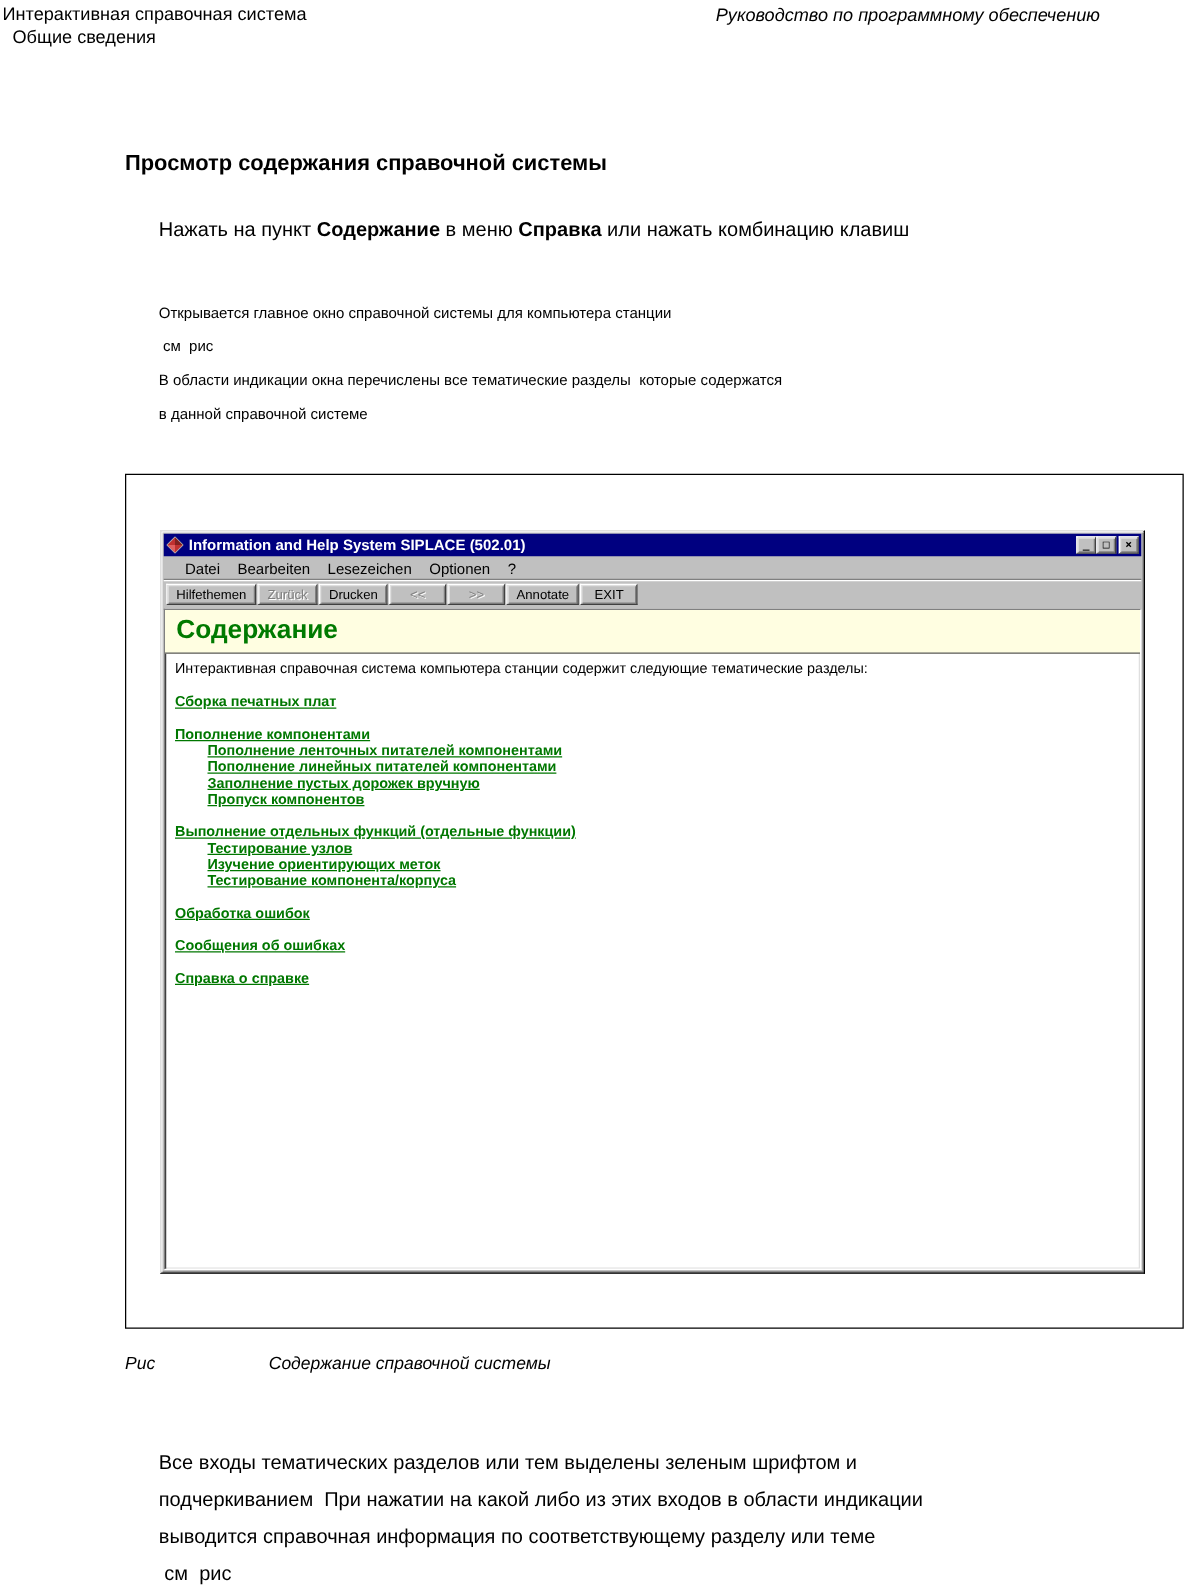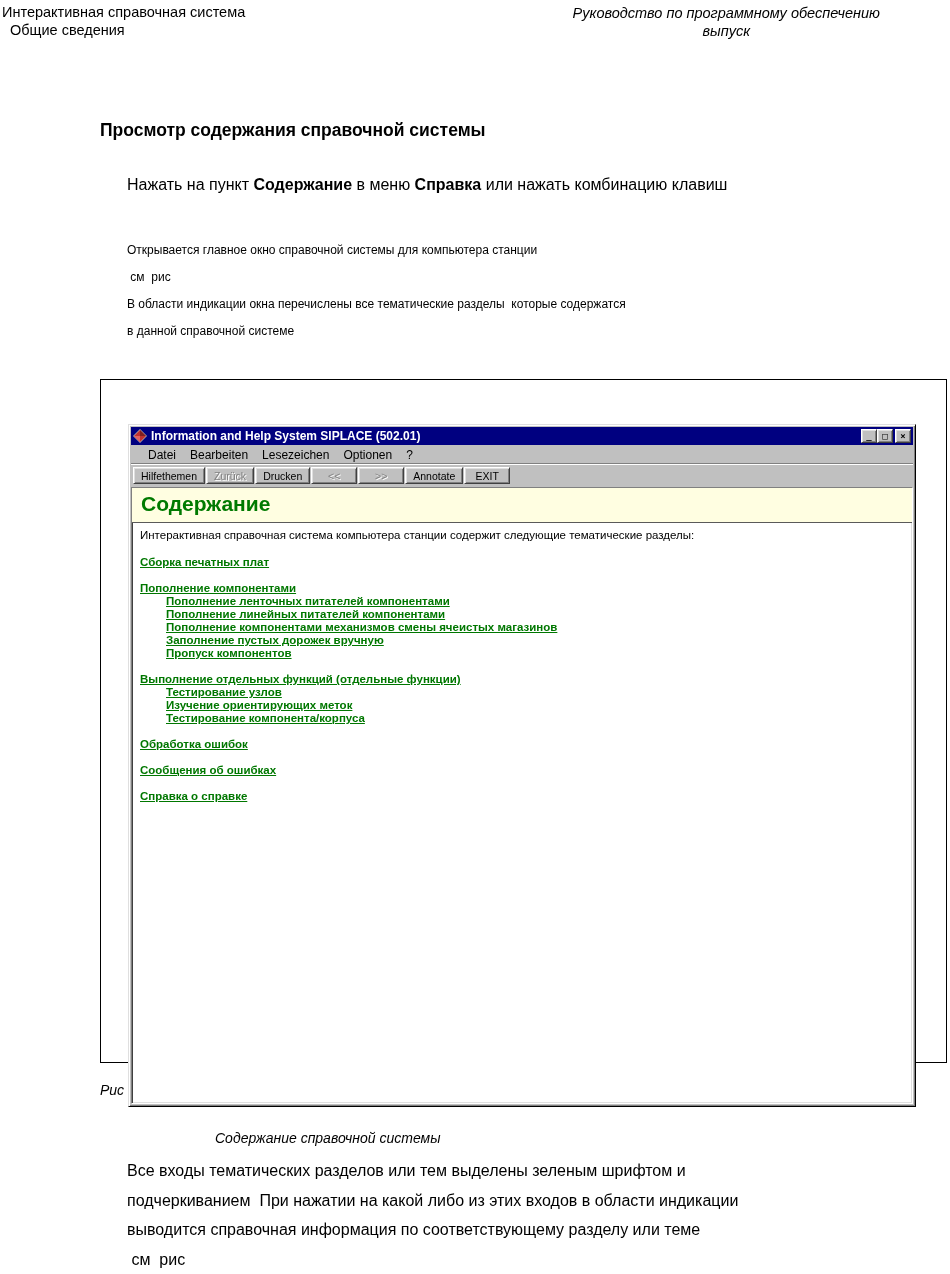--- a/index.html
+++ b/index.html
@@ -12,27 +12,27 @@
   .pg-header-left2 { left:10px; top:22px; font-size:14.5px; }
   .pg-header-right { right:70px; top:4px; text-align:center; font-size:14.5px; line-height:18px;font-style:italic; }
 
   
   .doc-title { left:100px; top:120px; font-size:17.5px; font-weight:bold; }
   .para1 { left:127px; top:176px; font-size:16px; }
   .para2 { left:127px; top:237px; font-size:12px; line-height:27px; width:820px; }
   .para3 { left:127px; top:1156px; font-size:16px; line-height:29.5px; width:815px; }
   .caption { top:1082px; font-size:14px; font-style:italic; }
   .caption-label { left:100px; }
-  .caption-text  { left:215px;margin-top:48px; }
+  .caption-text  { left:215px; }
 
   
   .figure-frame { left:100px; top:379px; width:847px; height:684px; border:1px solid #000; background:#fff; }
 
   
-  .win { left:27px; top:44px; width:788px; height:683px;
+  .win { left:27px; top:44px; width:788px; height:595px;
          background:var(--chrome-gray); padding:2px;
          border:1px solid; border-color:#dfdfdf #000 #000 #dfdfdf;
          box-shadow: inset 1px 1px 0 #fff, inset -1px -1px 0 #808080;
          display:flex; flex-direction:column; }
   .titlebar { height:18px; background:var(--titlebar-blue); display:flex; align-items:center; padding:1px 2px; flex:0 0 auto; }
   .title-icon { width:14px; height:14px; flex:0 0 auto; }
   .title-text { flex:1; color:#fff; font-weight:bold; font-size:12px; margin-left:4px; white-space:nowrap; overflow:hidden; }
   .tb-btn { width:16px; height:14px; background:var(--chrome-gray);
             border:1px solid; border-color:#fff #404040 #404040 #fff;
             box-shadow: inset 1px 1px 0 #dfdfdf, inset -1px -1px 0 #808080;
@@ -62,21 +62,20 @@
   .topic-link.sub { margin-left:26px; }
   .topic-link.gap { margin-top:13px; }
 </style>
 </head>
 <body>
 
 <div class="abs pg-header-left1 pre">Интерактивная справочная система</div>
 <div class="abs pg-header-left2 pre">Общие сведения</div>
 <div class="abs pg-header-right">
   <div class="pre">Руководство по программному обеспечению</div>
-  <div class="pre">выпуск</div>
 </div>
 
 <div class="abs doc-title pre">Просмотр содержания справочной системы</div>
 
 <div class="abs para1">
   <span class="pre">Нажать на пункт </span><b class="pre">Содержание</b><span class="pre"> в меню </span><b class="pre">Справка</b><span class="pre"> или нажать комбинацию клавиш</span>
 </div>
 
 <div class="abs para2">
   <div class="pre">Открывается главное окно справочной системы для компьютера станции</div>
@@ -124,21 +123,20 @@
       <div class="band">
         <h2 class="pre">Содержание</h2>
       </div>
       <div class="content">
         <div class="intro pre">Интерактивная справочная система компьютера станции содержит следующие тематические разделы:</div>
         <div>
             <a class="topic-link">Сборка печатных плат</a>
             <a class="topic-link gap">Пополнение компонентами</a>
             <a class="topic-link sub">Пополнение ленточных питателей компонентами</a>
             <a class="topic-link sub">Пополнение линейных питателей компонентами</a>
-            <a class="topic-link sub">Пополнение компонентами механизмов смены ячеистых магазинов</a>
             <a class="topic-link sub">Заполнение пустых дорожек вручную</a>
             <a class="topic-link sub">Пропуск компонентов</a>
             <a class="topic-link gap">Выполнение отдельных функций (отдельные функции)</a>
             <a class="topic-link sub">Тестирование узлов</a>
             <a class="topic-link sub">Изучение ориентирующих меток</a>
             <a class="topic-link sub">Тестирование компонента/корпуса</a>
             <a class="topic-link gap">Обработка ошибок</a>
             <a class="topic-link gap">Сообщения об ошибках</a>
             <a class="topic-link gap">Справка о справке</a>
           </div>

